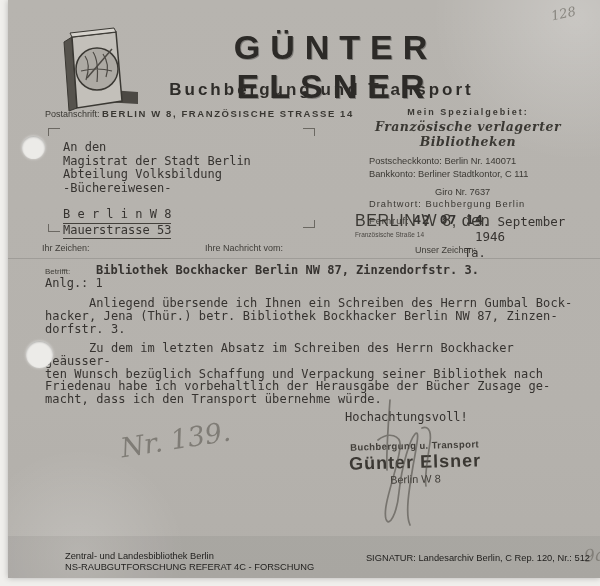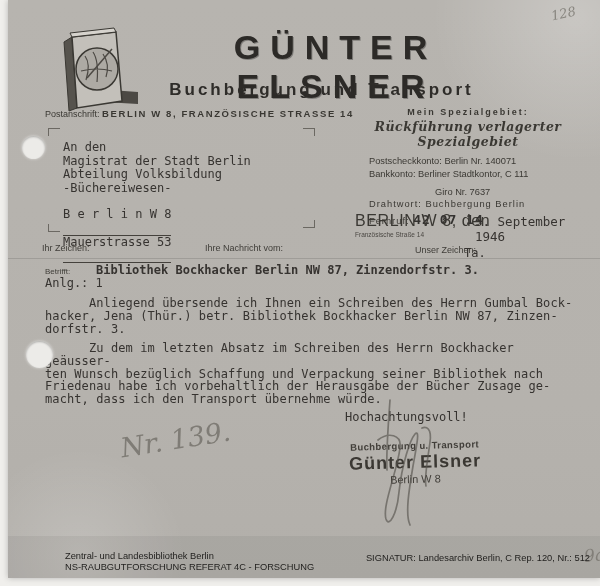--- a/index.html
+++ b/index.html
@@ -48,21 +48,21 @@
 
   
   .mark{position:absolute;width:11px;height:7px;border:0 solid #6b6862;}
   .tl{border-left-width:1px;border-top-width:1px;}
   .tr{border-right-width:1px;border-top-width:1px;}
   .bl{border-left-width:1px;border-bottom-width:1px;}
   .br{border-right-width:1px;border-bottom-width:1px;}
 
   .recipient{left:55px;top:141px;font-size:12px;line-height:13.5px;}
   .recipient .gap{height:13px;}
-  .u{display:inline-block;border-bottom:1.2px solid #44413c;padding-bottom:13px;}
+  .u{display:inline-block;border-bottom:1.2px solid #44413c;padding-bottom:1px;}
 
   .place-date{left:347px;top:212px;}
   .place-date .big{font-size:16px;letter-spacing:.6px;color:#3a3833;}
   .place-date .small{font-size:6.5px;color:#4a4742;margin-top:1px;}
   .typed-date{left:447px;top:214px;font-size:12.5px;margin-left:20px;}
 
   .ref-label{font-size:9px;color:#3f3d38;}
   .rule{left:0;top:258px;width:592px;height:1px;background:rgba(0,0,0,.12);}
 
   .subject-label{left:37px;top:267px;font-size:8px;color:#3f3d38;}
@@ -114,21 +114,21 @@
   <div class="abs company-name">GÜNTER ELSNER</div>
   <div class="abs company-subtitle">Buchbergung und Transport</div>
 
   <div class="abs postal-line">
     <span>Postanschrift:</span>
     <b>BERLIN W 8, FRANZÖSISCHE STRASSE 14</b>
   </div>
 
   <div class="abs info-block">
     <div class="c specialty-label">Mein Spezialgebiet:</div>
-    <div class="c specialty">Rückführung verlagerter Spezialgebiet</div>
+    <div class="c specialty">Französische verlagerter Bibliotheken</div>
     <div class="l">Postscheckkonto: Berlin Nr. 140071</div>
     <div class="l">Bankkonto: Berliner Stadtkontor, C 111</div>
     <div class="l giro">Giro Nr. 7637</div>
     <div class="l spread">Drahtwort: Buchbergung Berlin</div>
     <div class="l spread">
       <span>Fernruf:</span>
       <span class="phone-number">42 07 14</span>
     </div>
   </div>
 

